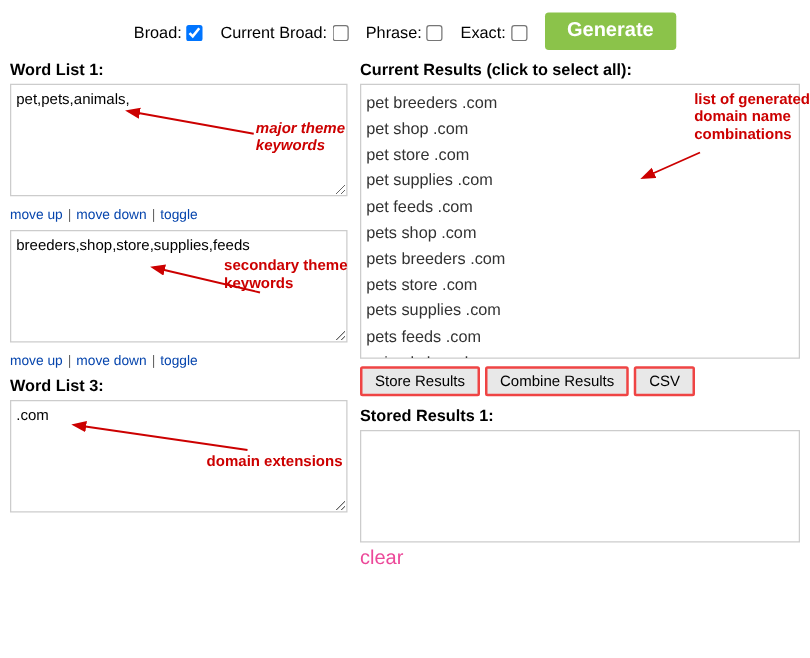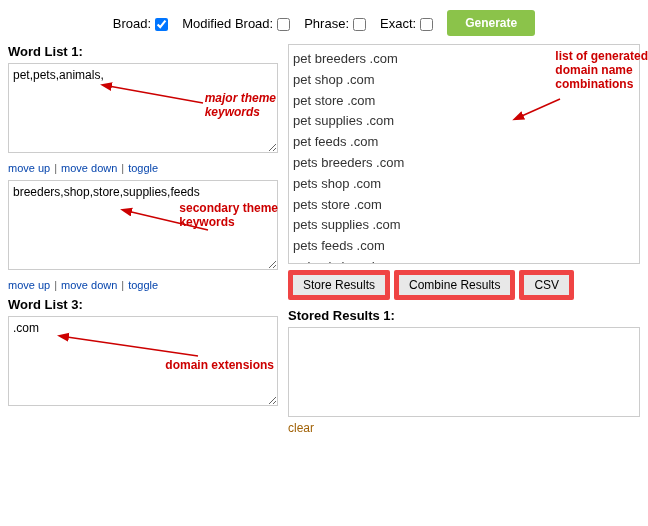--- a/index.html
+++ b/index.html
@@ -22,21 +22,21 @@
       display: flex;
       align-items: flex-end;
       gap: 4px;
       font-size: 13px;
     }
     .generate-btn {
       background: #8bc34a;
       color: #fff;
       border: none;
       padding: 6px 18px;
-      font-size: 12px;
+      font-size: 16px;
       font-weight: bold;
       border-radius: 3px;
       cursor: pointer;
     }
 
     .main-layout {
       display: flex;
       padding: 0 8px 8px;
       gap: 10px;
     }
@@ -102,21 +102,21 @@
     }
 
     .results-actions {
       display: flex;
       gap: 4px;
       margin-top: 6px;
       margin-bottom: 8px;
     }
     .results-actions button {
       background: #e8e8e8;
-      border: 5px solid #ef4444;
+      border: 2px solid #ef4444;
       padding: 3px 10px;
       font-size: 12px;
       cursor: pointer;
       border-radius: 2px;
     }
 
     .stored-results-label {
       font-size: 13px;
       font-weight: bold;
       margin-bottom: 4px;
@@ -126,22 +126,22 @@
       height: 90px;
       border: 1px solid #ccc;
       overflow-y: scroll;
       padding: 4px;
       font-size: 12px;
     }
 
     .clear-link {
       display: block;
       margin-top: 4px;
-      font-size: 12px;
-      color: #a16207;
+      font-size: 16px;
+      color: #ec4899;
       text-decoration: none;
       cursor: pointer;
     }
 
     
     .annotation-container {
       position: relative;
     }
 
     .annotation {
@@ -184,21 +184,21 @@
   </style>
 </head>
 <body>
 
 <div class="top-bar">
   <label>
     <span>Broad:</span>
     <input type="checkbox" checked="" style="">
   </label>
   <label>
-    <span>Modified Broad:</span>
+    <span>Current Broad:</span>
     <input type="checkbox" style="">
   </label>
   <label>
     <span>Phrase:</span>
     <input type="checkbox" style="">
   </label>
   <label>
     <span>Exact:</span>
     <input type="checkbox" style="">
   </label>
@@ -270,29 +270,30 @@
           <line x1="190" y1="40" x2="52" y2="20" stroke="#cc0000" stroke-width="1.5" marker-end="url(#arrow3)"></line>
         </svg>
         <div class="annotation" style="right:4px; top:42px;">domain extensions</div>
       </div>
     </div>
 
   </div>
 
   <div class="right-panel">
     <div class="right-annotation-container">
+      <h3>Current Results (click to select all):</h3>
       <div style="position:relative;">
         <div class="results-box" id="results-list">
             <div>pet breeders .com</div>
             <div>pet shop .com</div>
             <div>pet store .com</div>
             <div>pet supplies .com</div>
             <div>pet feeds .com</div>
+            <div>pets shop .com</div>
             <div>pets breeders .com</div>
-            <div>pets shop .com</div>
             <div>pets store .com</div>
             <div>pets supplies .com</div>
             <div>pets feeds .com</div>
             <div>animals breeders .com</div>
             <div>animals shop .com</div>
           </div>
 
         <svg style="position:absolute;top:0;right:-5px;width:160px;height:100px;pointer-events:none;" viewBox="0 0 160 100">
           <defs>
             <marker id="arrow4" markerWidth="8" markerHeight="8" refX="6" refY="3" orient="auto">

